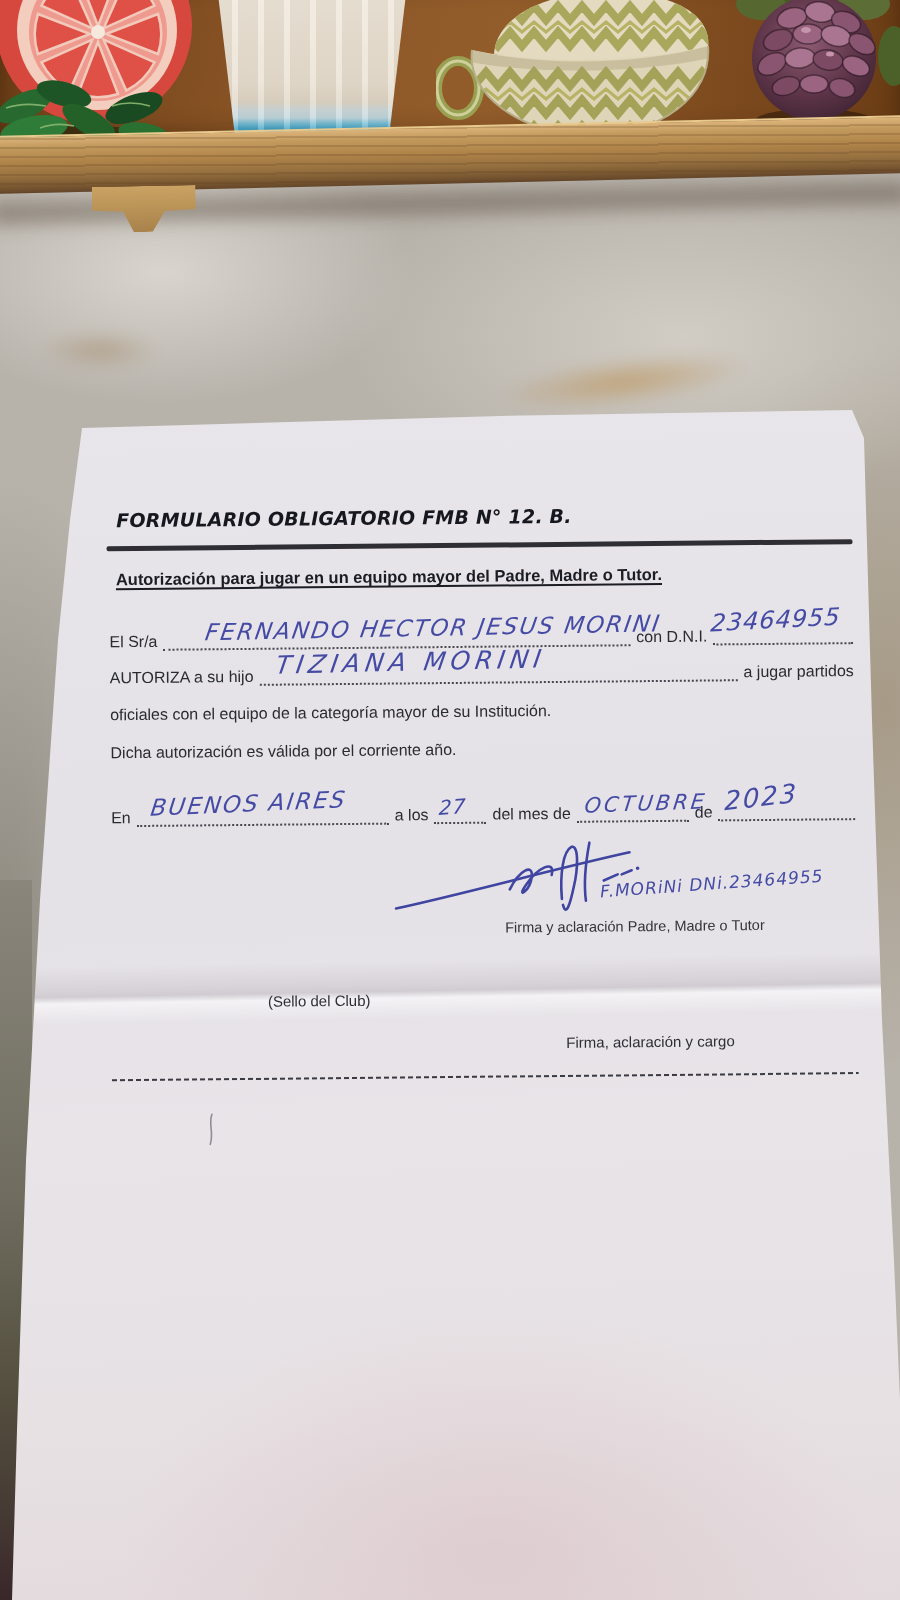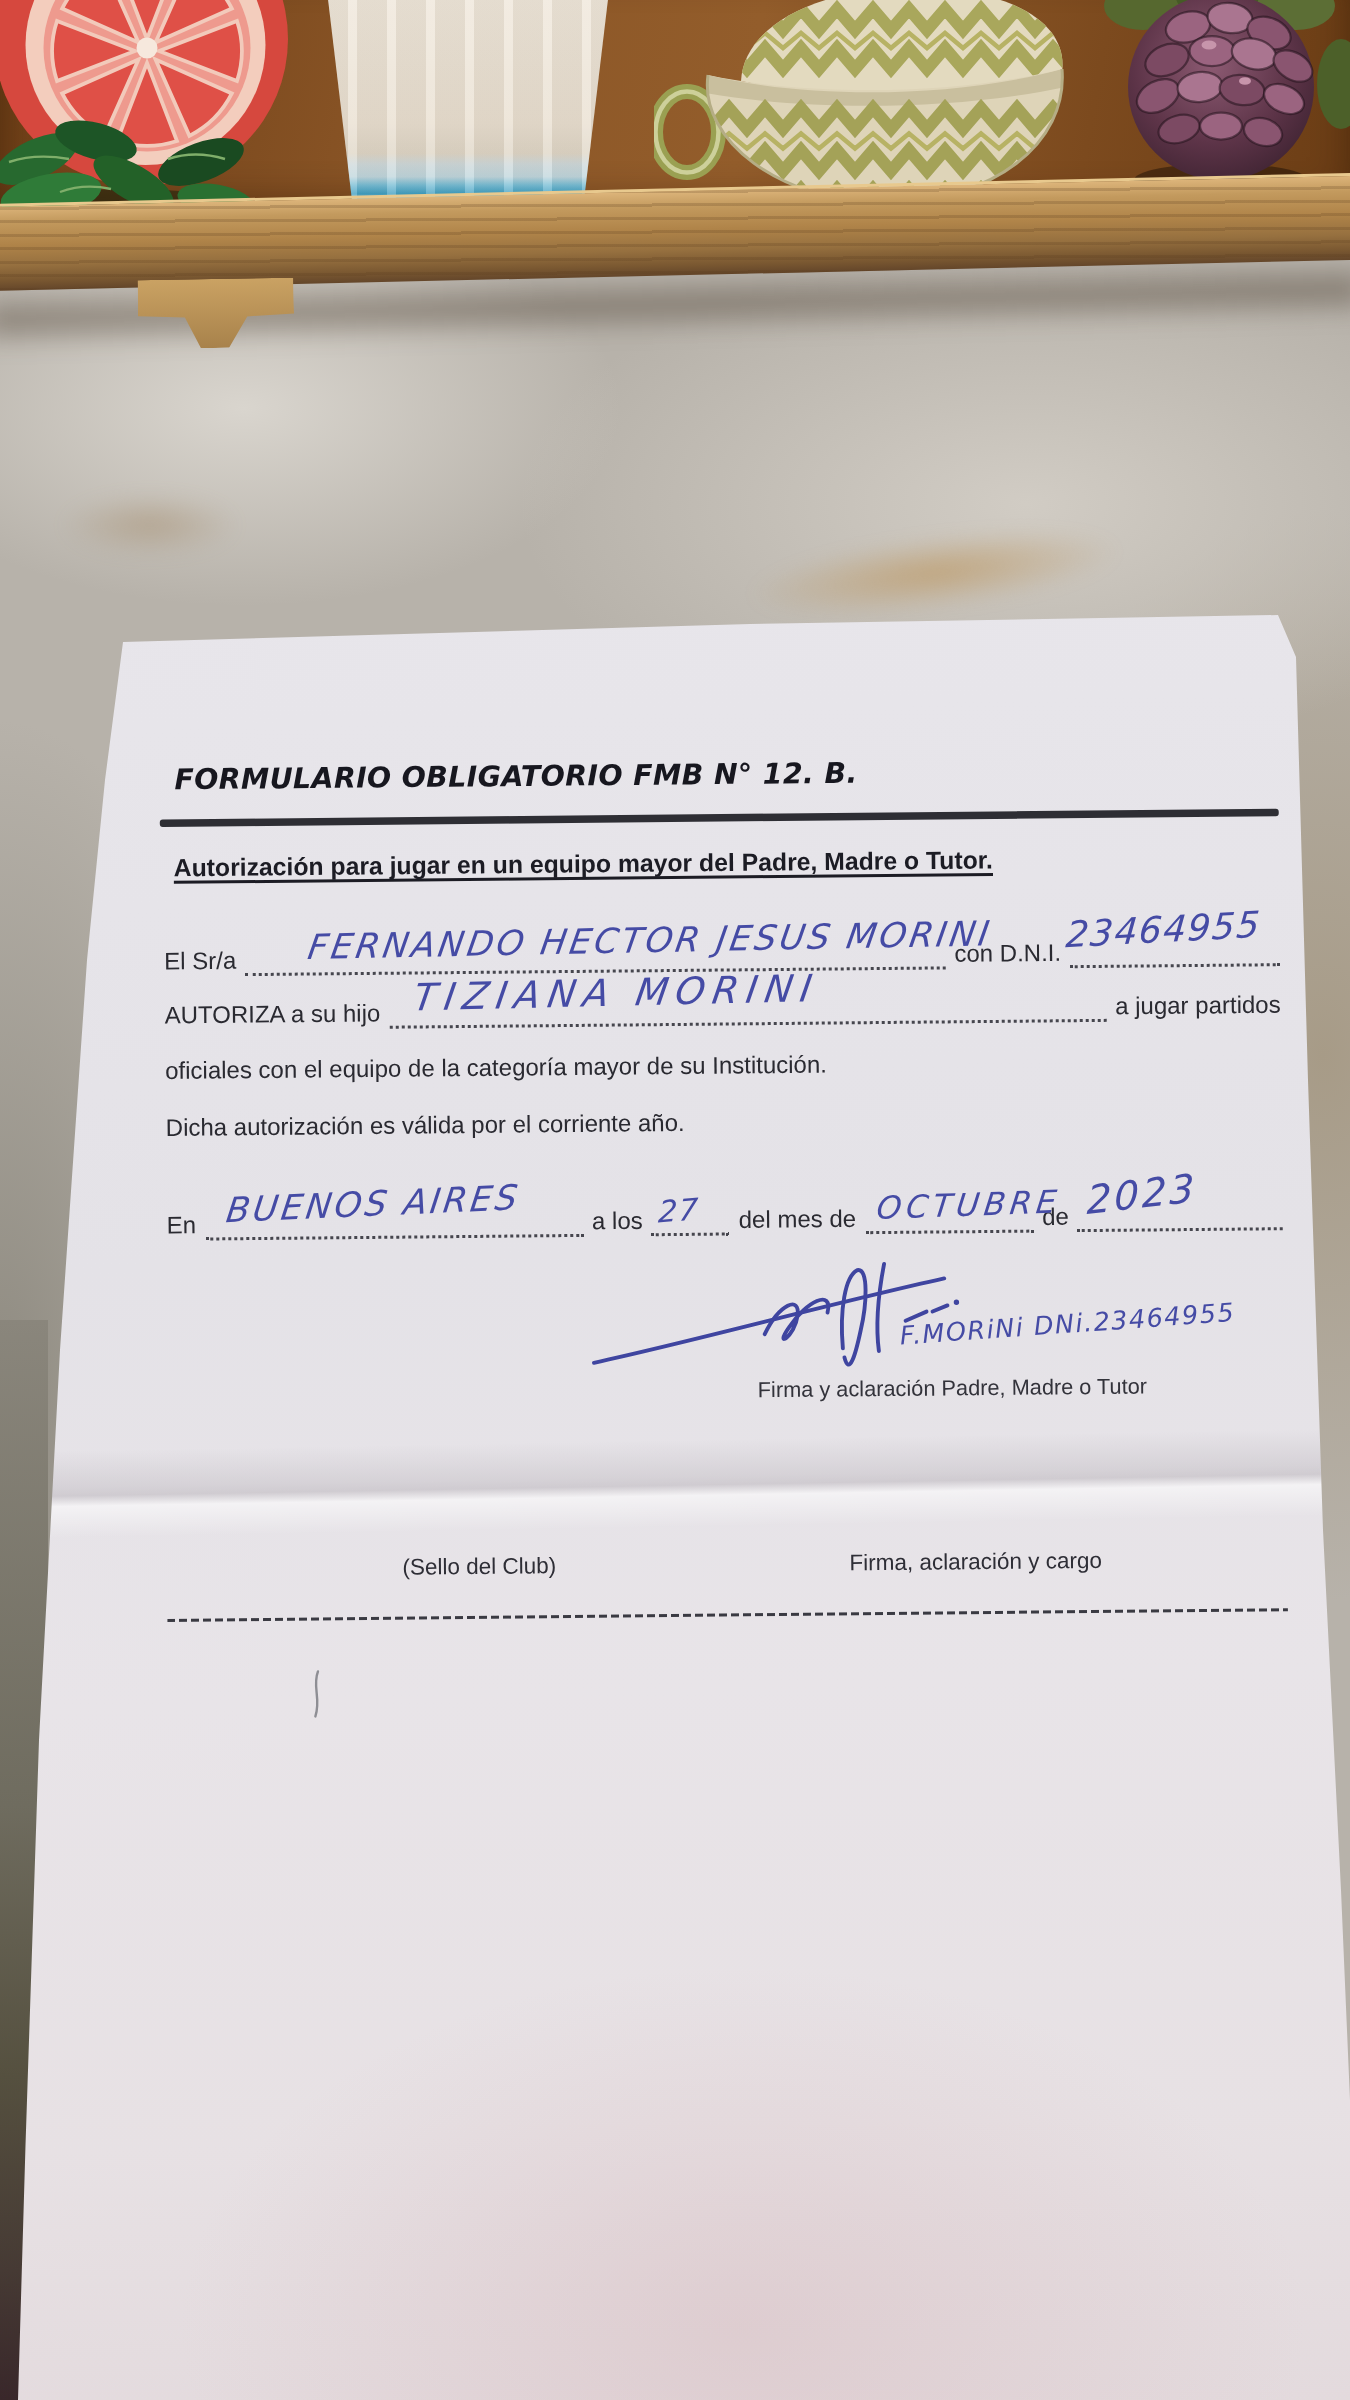--- a/index.html
+++ b/index.html
@@ -67,21 +67,21 @@
   .hw-name{left:40px;bottom:3px;font-size:23px;letter-spacing:2px;transform:rotate(-.6deg) skewX(-10deg);}
   .hw-dni{left:-4px;bottom:6px;font-size:24px;letter-spacing:1px;transform:rotate(-2.5deg) skewX(-8deg);}
   .hw-child{left:14px;bottom:4px;font-size:25px;letter-spacing:5px;transform:rotate(-.8deg) skewX(-10deg);}
   .hw-city{left:12px;bottom:4px;font-size:23px;letter-spacing:2px;transform:rotate(-2deg) skewX(-10deg);}
   .hw-day{left:4px;bottom:2px;font-size:20px;letter-spacing:1px;transform:rotate(-4deg) skewX(-8deg);}
   .hw-month{left:6px;bottom:3px;font-size:21px;letter-spacing:3px;transform:rotate(-1.5deg) skewX(-9deg);}
   .hw-year{left:6px;bottom:3px;font-size:26px;letter-spacing:2px;transform:rotate(-6deg) skewX(-8deg);}
   .sig-annot{left:598px;top:876px;font-family:"DejaVu Sans",sans-serif;font-style:italic;color:#454ba5;
     font-size:17px;letter-spacing:1px;white-space:nowrap;transform:rotate(-3.5deg);}
   .sig-caption{left:503px;top:920px;font-size:14.5px;color:#33333b;white-space:nowrap;}
-  .seal-label{left:265px;top:1035px;font-size:15px;color:#2e2e36;white-space:nowrap;}
+  .seal-label{left:265px;top:991px;font-size:15px;color:#2e2e36;white-space:nowrap;}
   .firma-label{left:563px;top:1035px;font-size:15px;color:#2e2e36;white-space:nowrap;}
   .dashed-rule{left:108px;top:1076px;width:747px;height:2.4px;
     background:repeating-linear-gradient(90deg,#3a3a42 0 5px,rgba(0,0,0,0) 5px 8px);}
   .fiber{left:200px;top:1110px;}
 </style>
 </head>
 <body>
 
 <div class="abs gold-streak"></div>
 <div class="abs marble-stain-1"></div>

